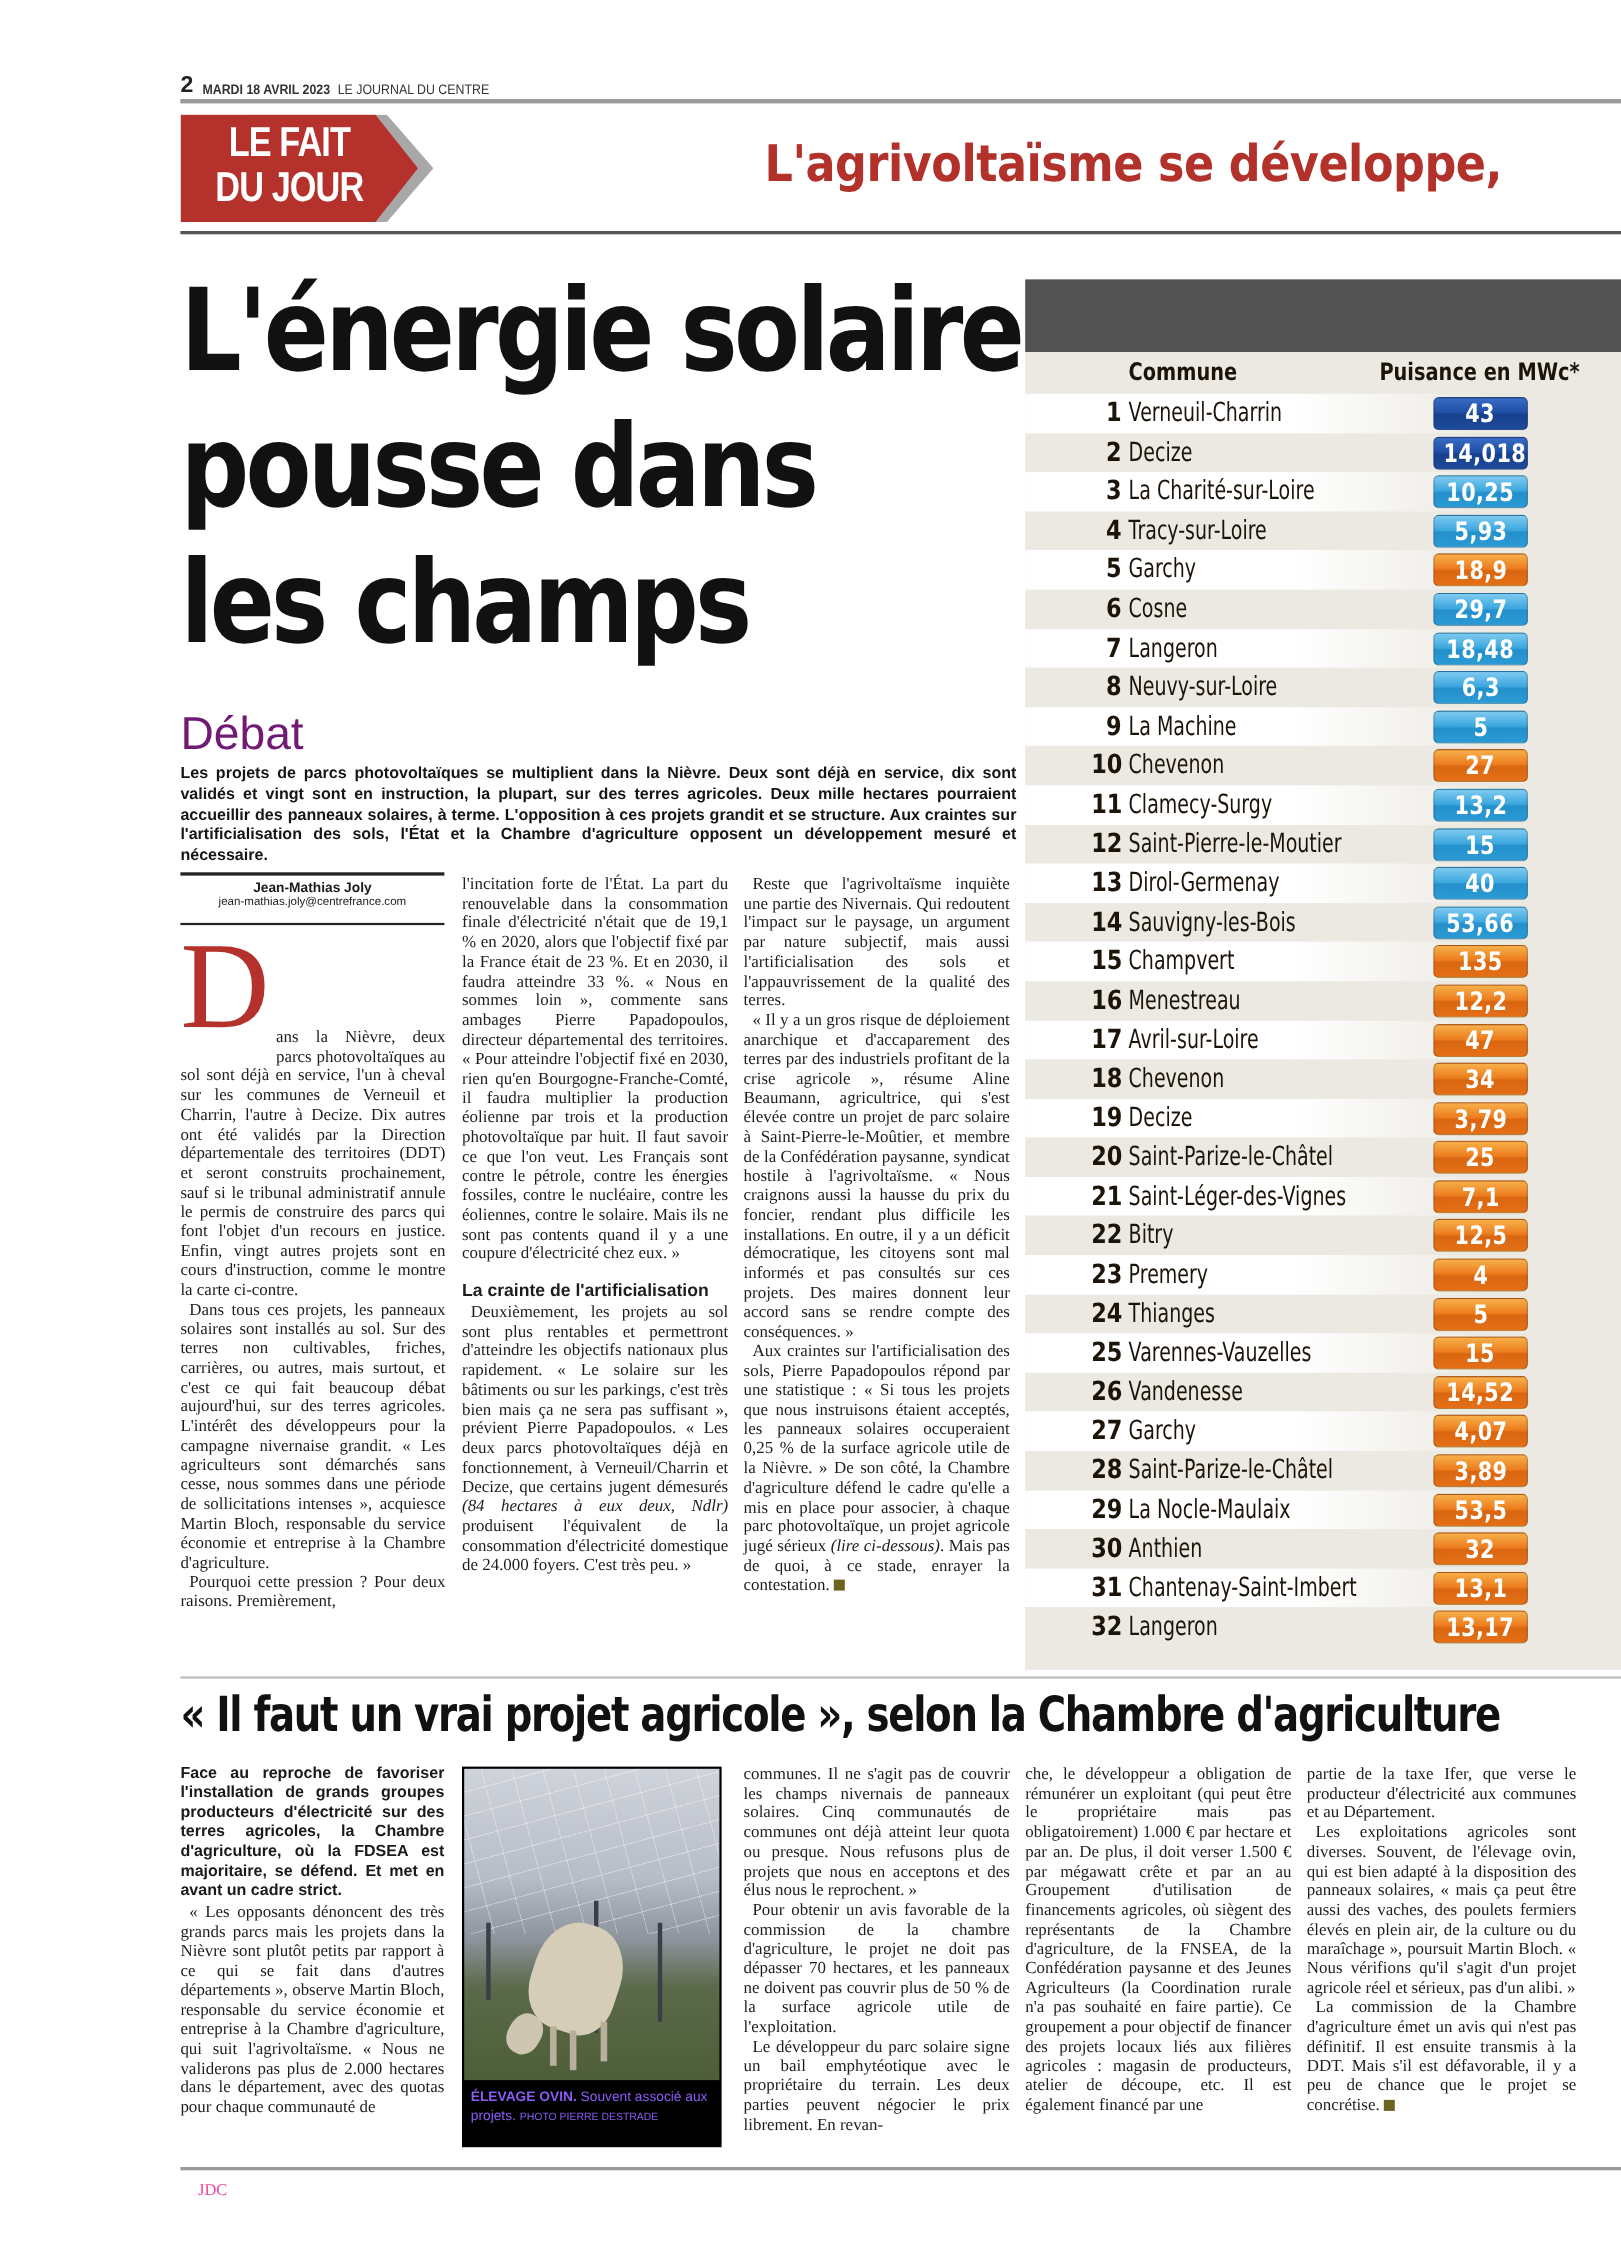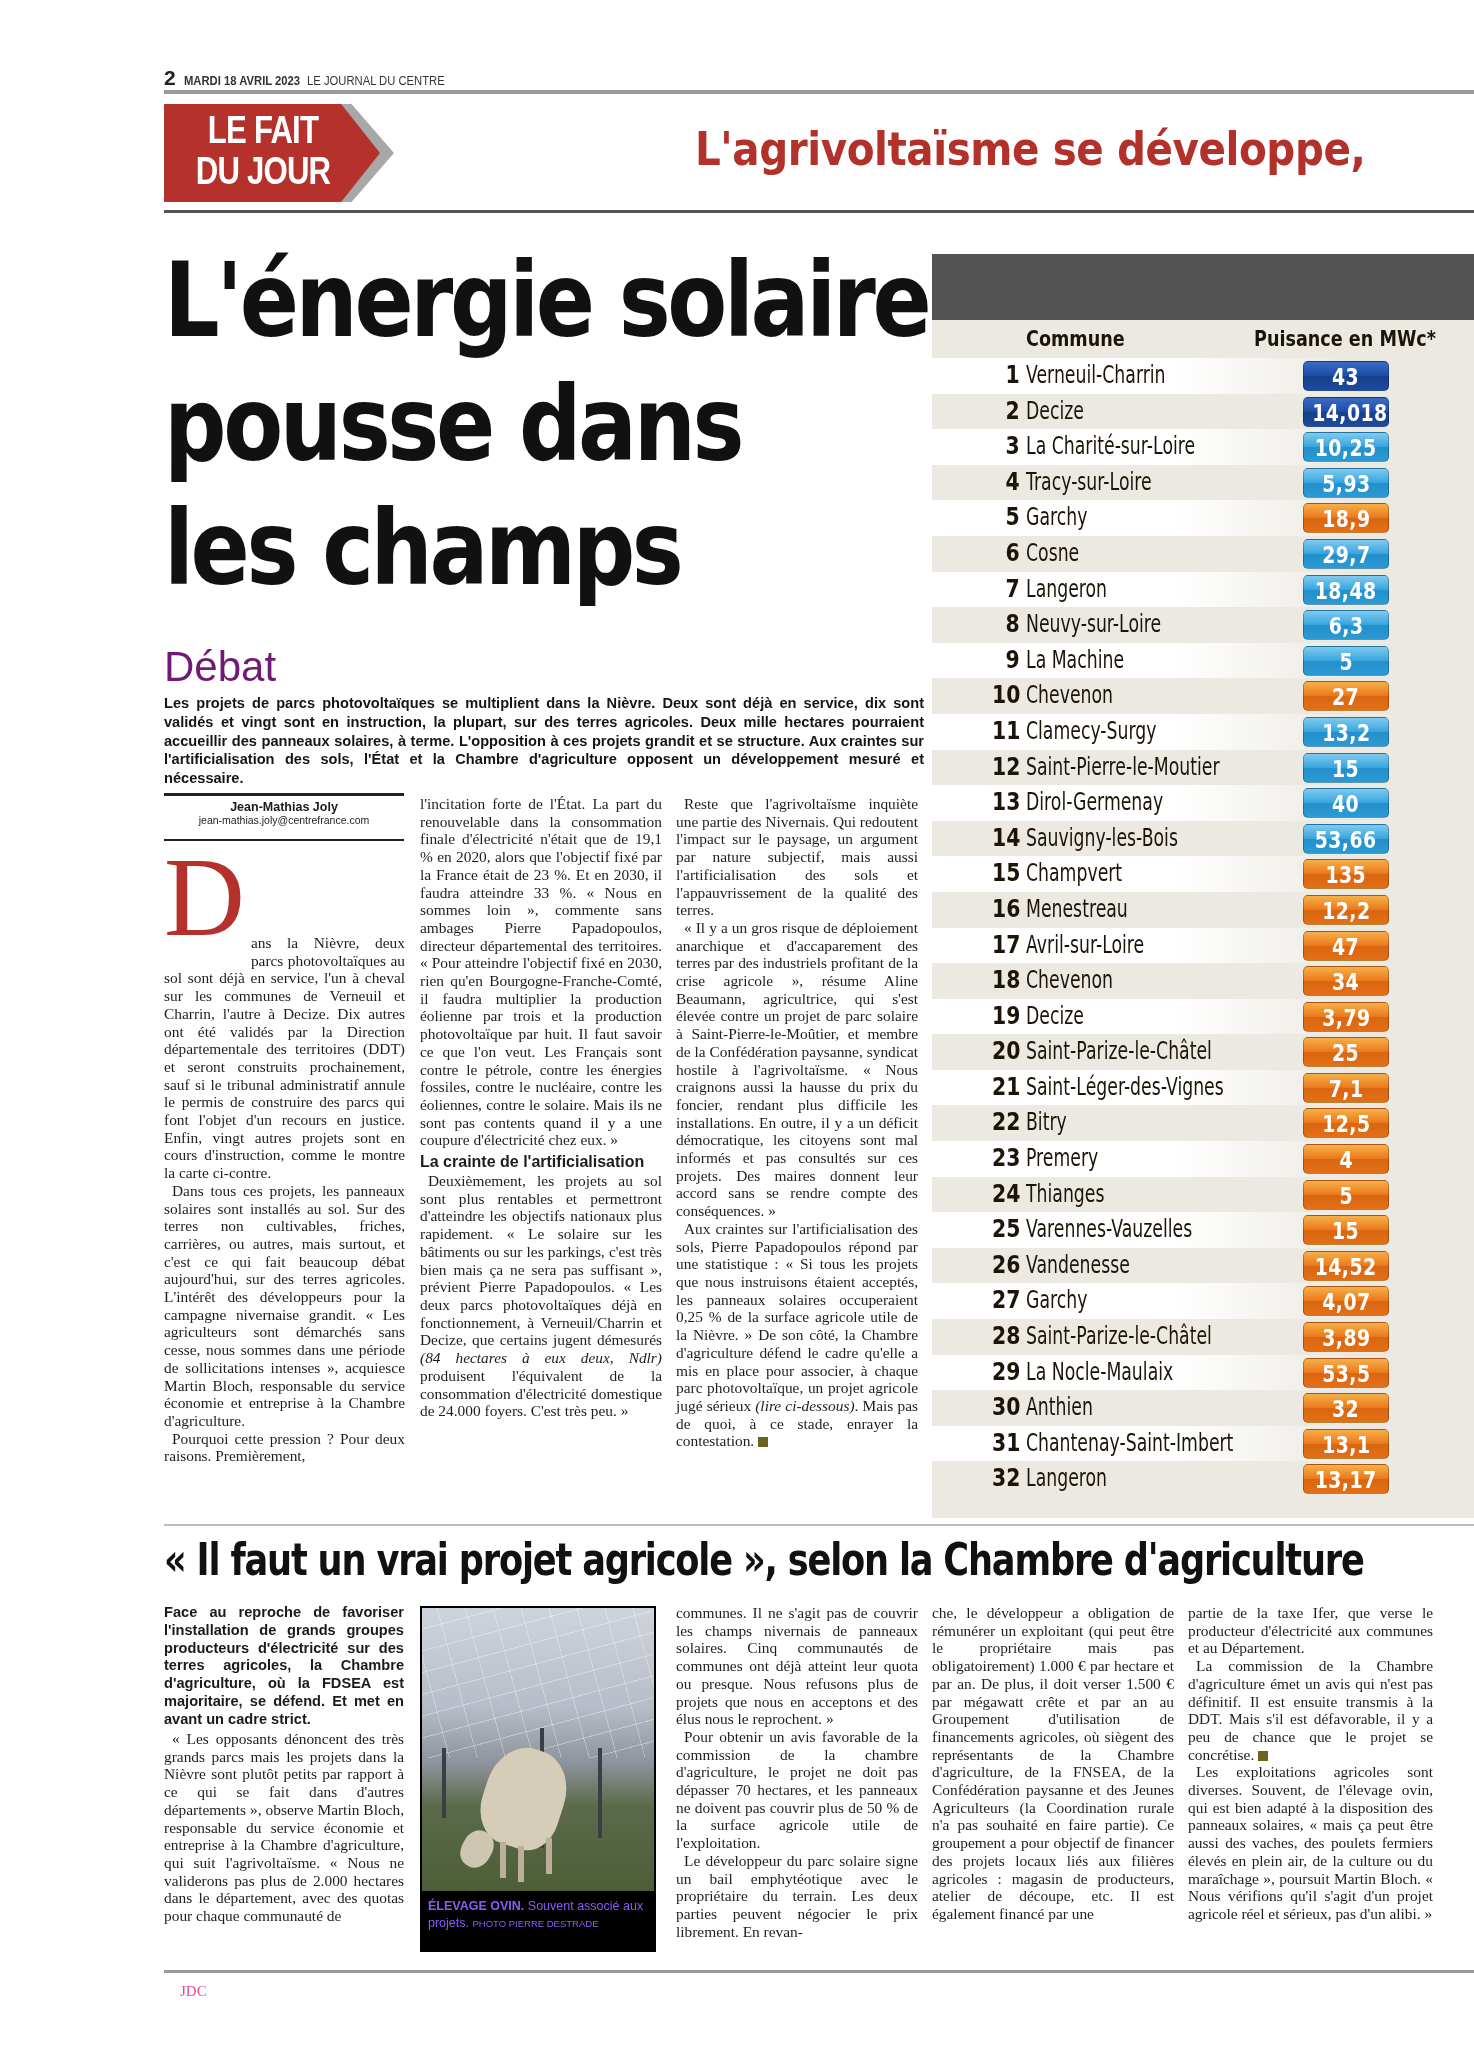--- a/index.html
+++ b/index.html
@@ -36,21 +36,21 @@
   .col { position: absolute; font-family: "Liberation Serif", serif; font-size: 15.4px; line-height: 17.7px; text-align: justify; color: #1d1d1d; }
   .col p { text-indent: 8px; }
   .col p.noindent { text-indent: 0; }
   .col em { font-style: italic; }
   .col1 { left: 164px; top: 848px; width: 241px; }
   .col2 { left: 420px; top: 795px; width: 242px; }
   .col3 { left: 676px; top: 795px; width: 242px; }
 
   .dropcap { float: left; color: #b5312c; font-family: "Liberation Serif", serif; font-size: 112px; line-height: 90px; height: 100px; margin: 4px 6px 0 0; }
   .after-cap { display: block; padding-top: 86px; }
-  .subhead { font-family: "Liberation Sans", sans-serif; font-weight: bold; font-size: 16px; line-height: 17px; margin: 4px 0 2px 0; text-indent: 0 !important; }
+  .subhead { font-family: "Liberation Sans", sans-serif; font-weight: bold; font-size: 16px; line-height: 17px; margin: 16px 0 2px 0; text-indent: 0 !important; }
   .endmark { display: inline-block; width: 10px; height: 10px; background: #6b6320; margin-left: 4px; vertical-align: -1px; }
 
   
   .tbl { position: absolute; left: 932px; top: 254px; width: 542px; height: 1264px; background: #ebe9e2; }
   .tbl-head { height: 66px; background: #535353; }
   .tbl-colhead { position: relative; height: 38px; }
   .tbl-colhead span { position: absolute; top: 6px; font-family: "DejaVu Sans", sans-serif; font-weight: bold; font-size: 22px; color: #1c1409; transform: scaleX(0.8); transform-origin: left; white-space: nowrap; }
   .tbl-colhead .c1 { left: 94px; }
   .tbl-colhead .c2 { left: 322px; }
   .row { position: relative; height: 35.6px; }
@@ -340,18 +340,18 @@
 <div class="col bcol3">
   <p class="noindent">communes. Il ne s'agit pas de couvrir les champs nivernais de panneaux solaires. Cinq communautés de communes ont déjà atteint leur quota ou presque. Nous refusons plus de projets que nous en acceptons et des élus nous le reprochent. »</p>
   <p>Pour obtenir un avis favorable de la commission de la chambre d'agriculture, le projet ne doit pas dépasser 70 hectares, et les panneaux ne doivent pas couvrir plus de 50 % de la surface agricole utile de l'exploitation.</p>
   <p>Le développeur du parc solaire signe un bail emphytéotique avec le propriétaire du terrain. Les deux parties peuvent négocier le prix librement. En revan-</p>
 </div>
 <div class="col bcol4">
   <p class="noindent">che, le développeur a obligation de rémunérer un exploitant (qui peut être le propriétaire mais pas obligatoirement) 1.000 € par hectare et par an. De plus, il doit verser 1.500 € par mégawatt crête et par an au Groupement d'utilisation de financements agricoles, où siègent des représentants de la Chambre d'agriculture, de la FNSEA, de la Confédération paysanne et des Jeunes Agriculteurs (la Coordination rurale n'a pas souhaité en faire partie). Ce groupement a pour objectif de financer des projets locaux liés aux filières agricoles : magasin de producteurs, atelier de découpe, etc. Il est également financé par une</p>
 </div>
 <div class="col bcol5">
   <p class="noindent">partie de la taxe Ifer, que verse le producteur d'électricité aux communes et au Département.</p>
+  <p>Les exploitations agricoles sont diverses. Souvent, de l'élevage ovin, qui est bien adapté à la disposition des panneaux solaires, « mais ça peut être aussi des vaches, des poulets fermiers élevés en plein air, de la culture ou du maraîchage », poursuit Martin Bloch. « Nous vérifions qu'il s'agit d'un projet agricole réel et sérieux, pas d'un alibi. »</p>
   <p><span>La commission de la Chambre d'agriculture émet un avis qui n'est pas définitif. Il est ensuite transmis à la DDT. Mais s'il est défavorable, il y a peu de chance que le projet se concrétise.</span><span class="endmark"></span></p>
-  <p>Les exploitations agricoles sont diverses. Souvent, de l'élevage ovin, qui est bien adapté à la disposition des panneaux solaires, « mais ça peut être aussi des vaches, des poulets fermiers élevés en plein air, de la culture ou du maraîchage », poursuit Martin Bloch. « Nous vérifions qu'il s'agit d'un projet agricole réel et sérieux, pas d'un alibi. »</p>
 </div>
 
 <div class="footer-rule"></div>
 <div class="footer">JDC</div>
 
 </body></html>

